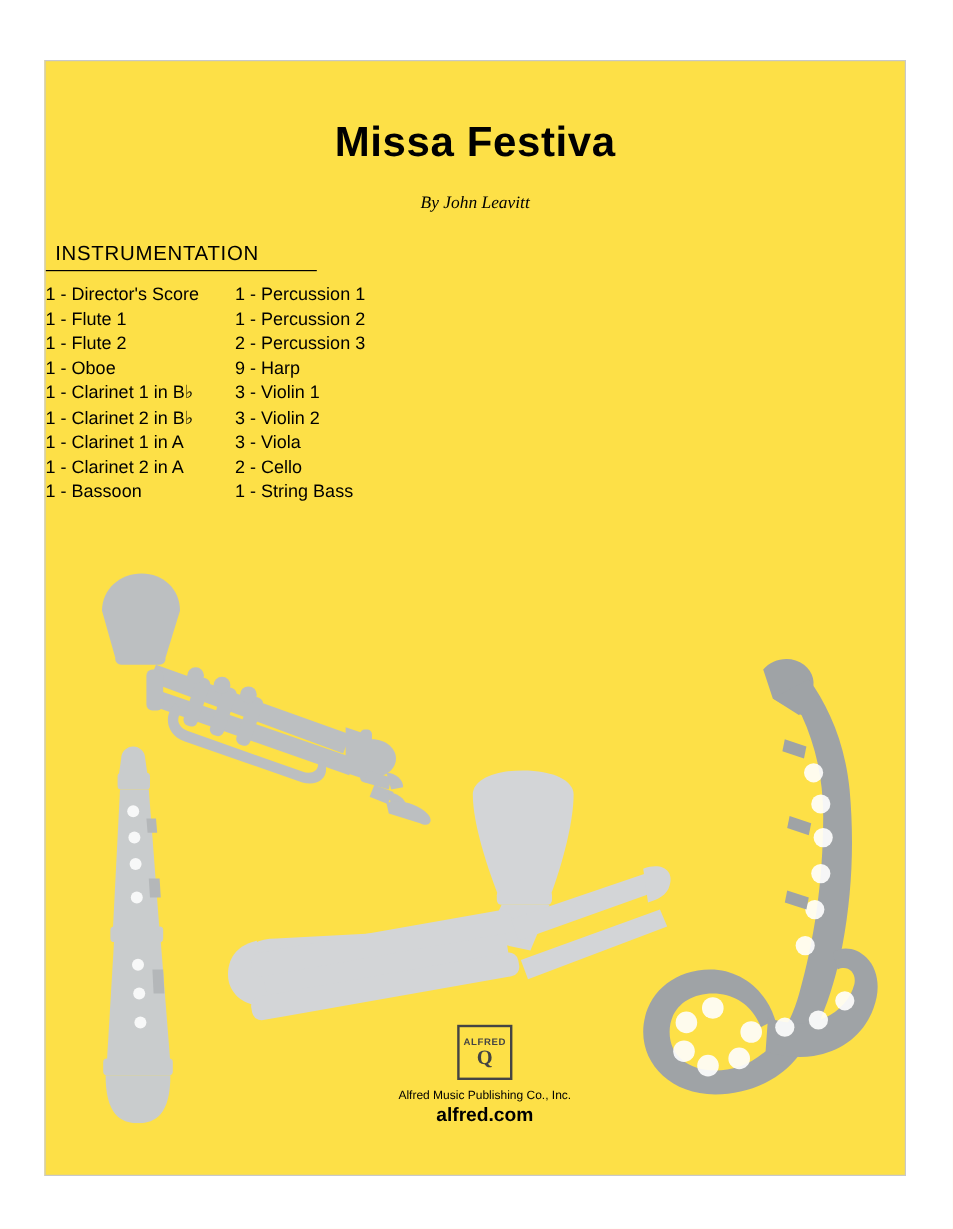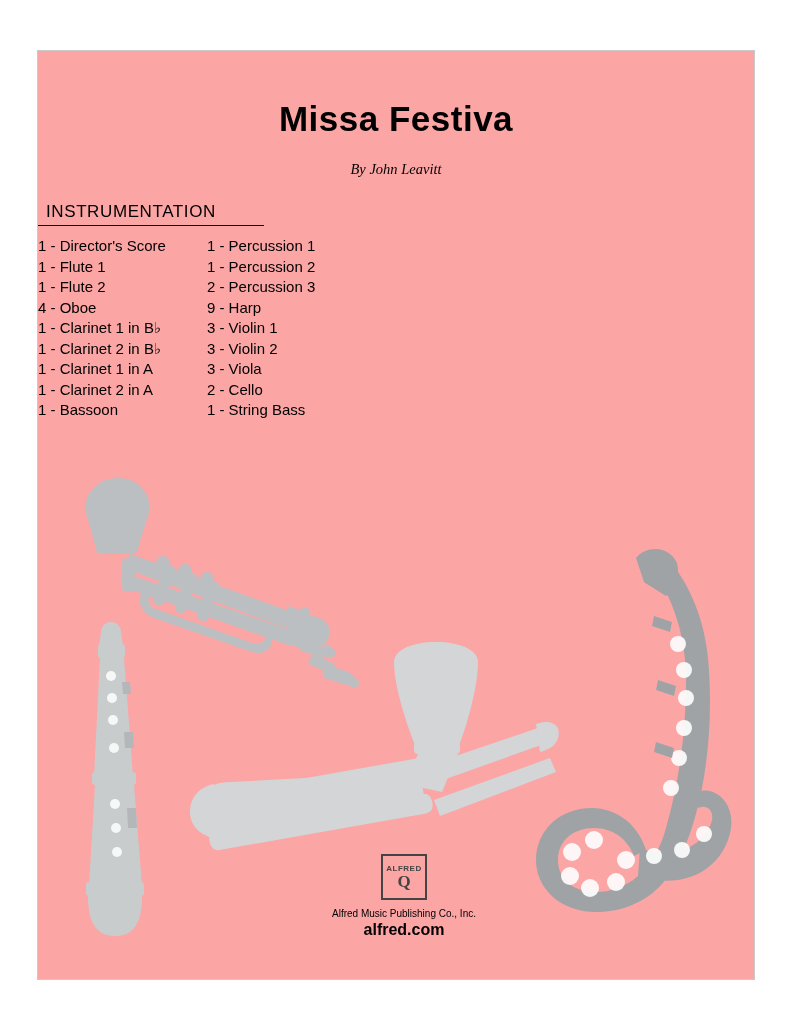--- a/index.html
+++ b/index.html
@@ -15,21 +15,21 @@
     position: relative;
     overflow: hidden;
   }
   .page {
     position: absolute;
     left: 37px;
     top: 50px;
     width: 718px;
     height: 930px;
     border: 1px solid #c9c9c9;
-    background: #fca5a5;
+    background: #fde047;
     box-sizing: border-box;
     overflow: hidden;
   }
   .title {
     text-align: center;
     font-size: 35px;
     font-weight: bold;
     letter-spacing: 0.5px;
     margin-top: 48px;
     font-family: "Liberation Sans", sans-serif;
@@ -63,21 +63,21 @@
     padding: 0 8px 3px 8px;
   }
   .instr-rule {
     width: 226px;
     height: 1px;
     background: #000;
     margin-bottom: 10px;
   }
   .instr-cols {
     display: flex;
-    gap: 41px;
+    gap: 30px;
     font-size: 15px;
     line-height: 20.5px;
   }
   .instr-col {
     display: flex;
     flex-direction: column;
   }
   .instr-item {
     white-space: nowrap;
   }
@@ -140,21 +140,21 @@
   <div class="composer">By John Leavitt</div>
 
   <div class="instr-wrap">
     <div class="instr-heading">INSTRUMENTATION</div>
     <div class="instr-rule"></div>
     <div class="instr-cols">
       <div class="instr-col">
         <div class="instr-item">1 - Director's Score</div>
         <div class="instr-item">1 - Flute 1</div>
         <div class="instr-item">1 - Flute 2</div>
-        <div class="instr-item">4 - Oboe</div>
+        <div class="instr-item">1 - Oboe</div>
         <div class="instr-item">1 - Clarinet 1 in B♭</div>
         <div class="instr-item">1 - Clarinet 2 in B♭</div>
         <div class="instr-item">1 - Clarinet 1 in A</div>
         <div class="instr-item">1 - Clarinet 2 in A</div>
         <div class="instr-item">1 - Bassoon</div>
       </div>
       <div class="instr-col">
         <div class="instr-item">1 - Percussion 1</div>
         <div class="instr-item">1 - Percussion 2</div>
         <div class="instr-item">2 - Percussion 3</div>

